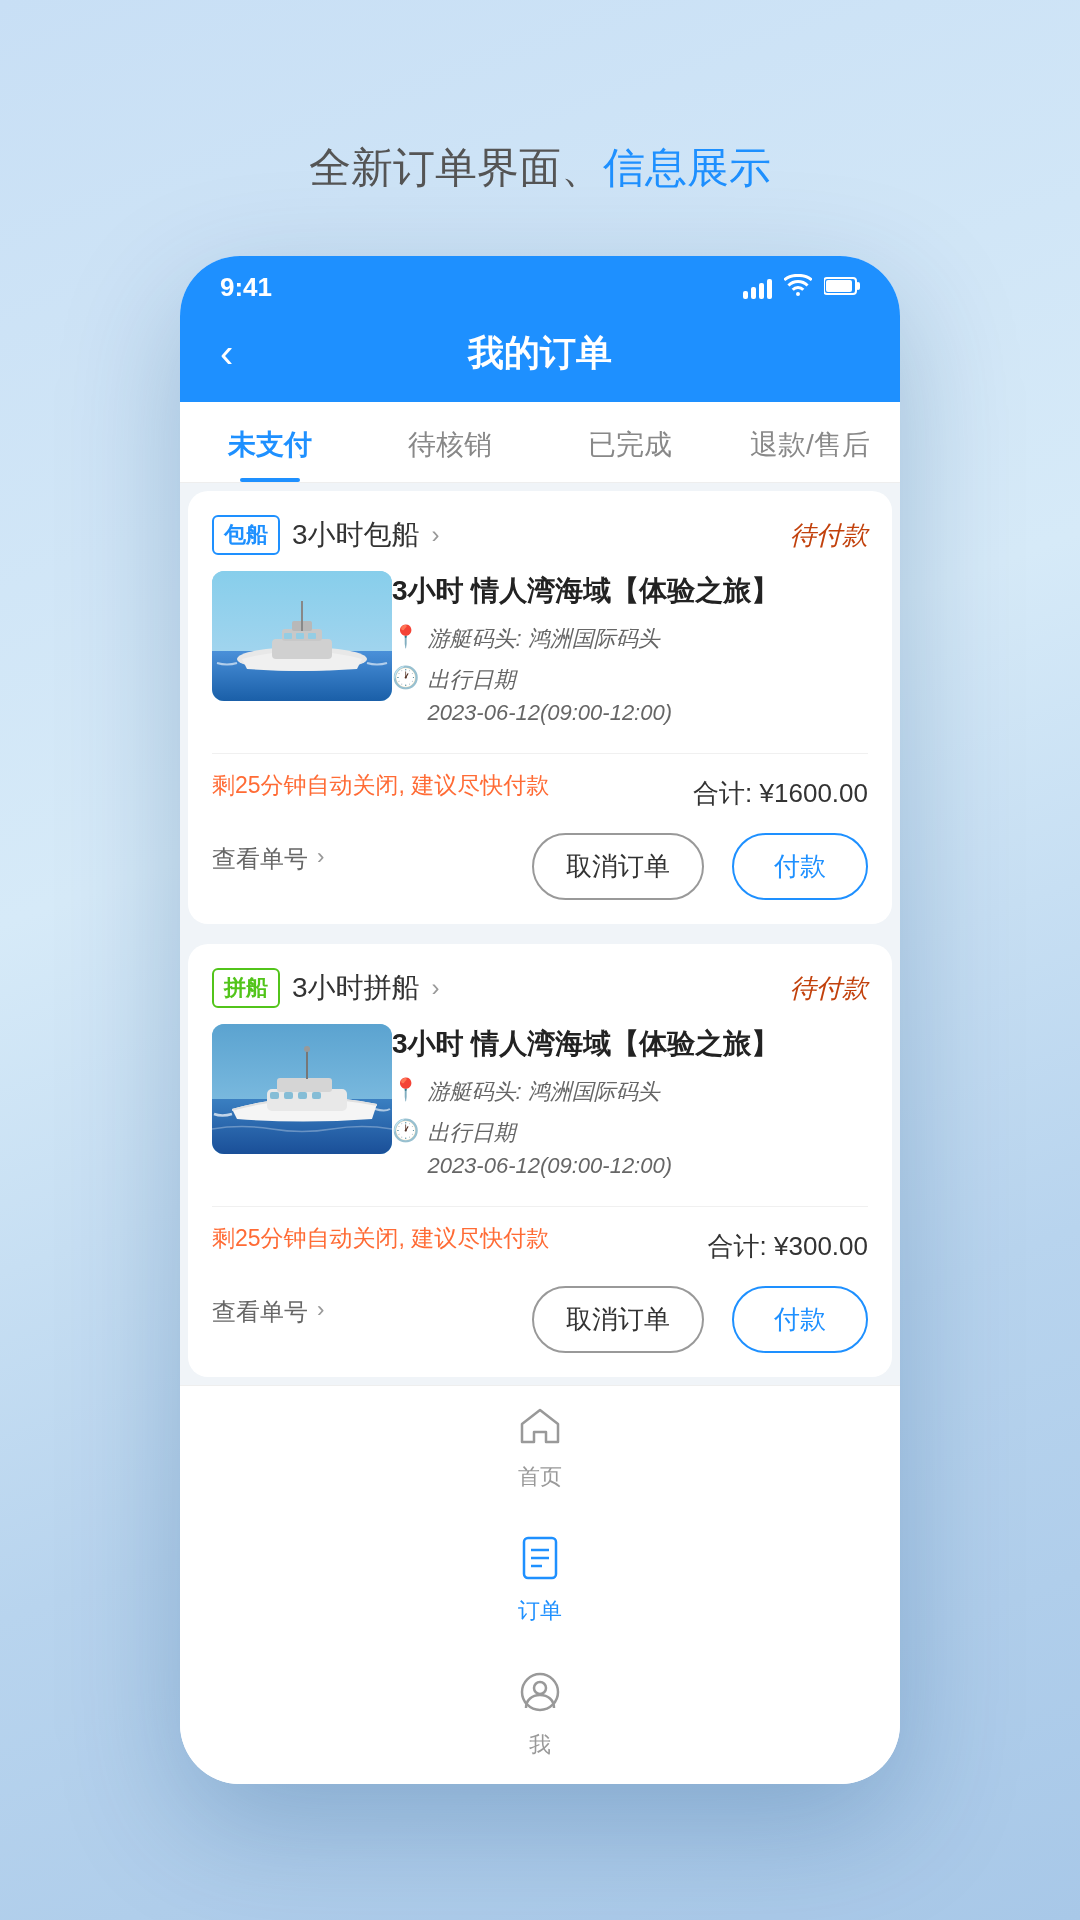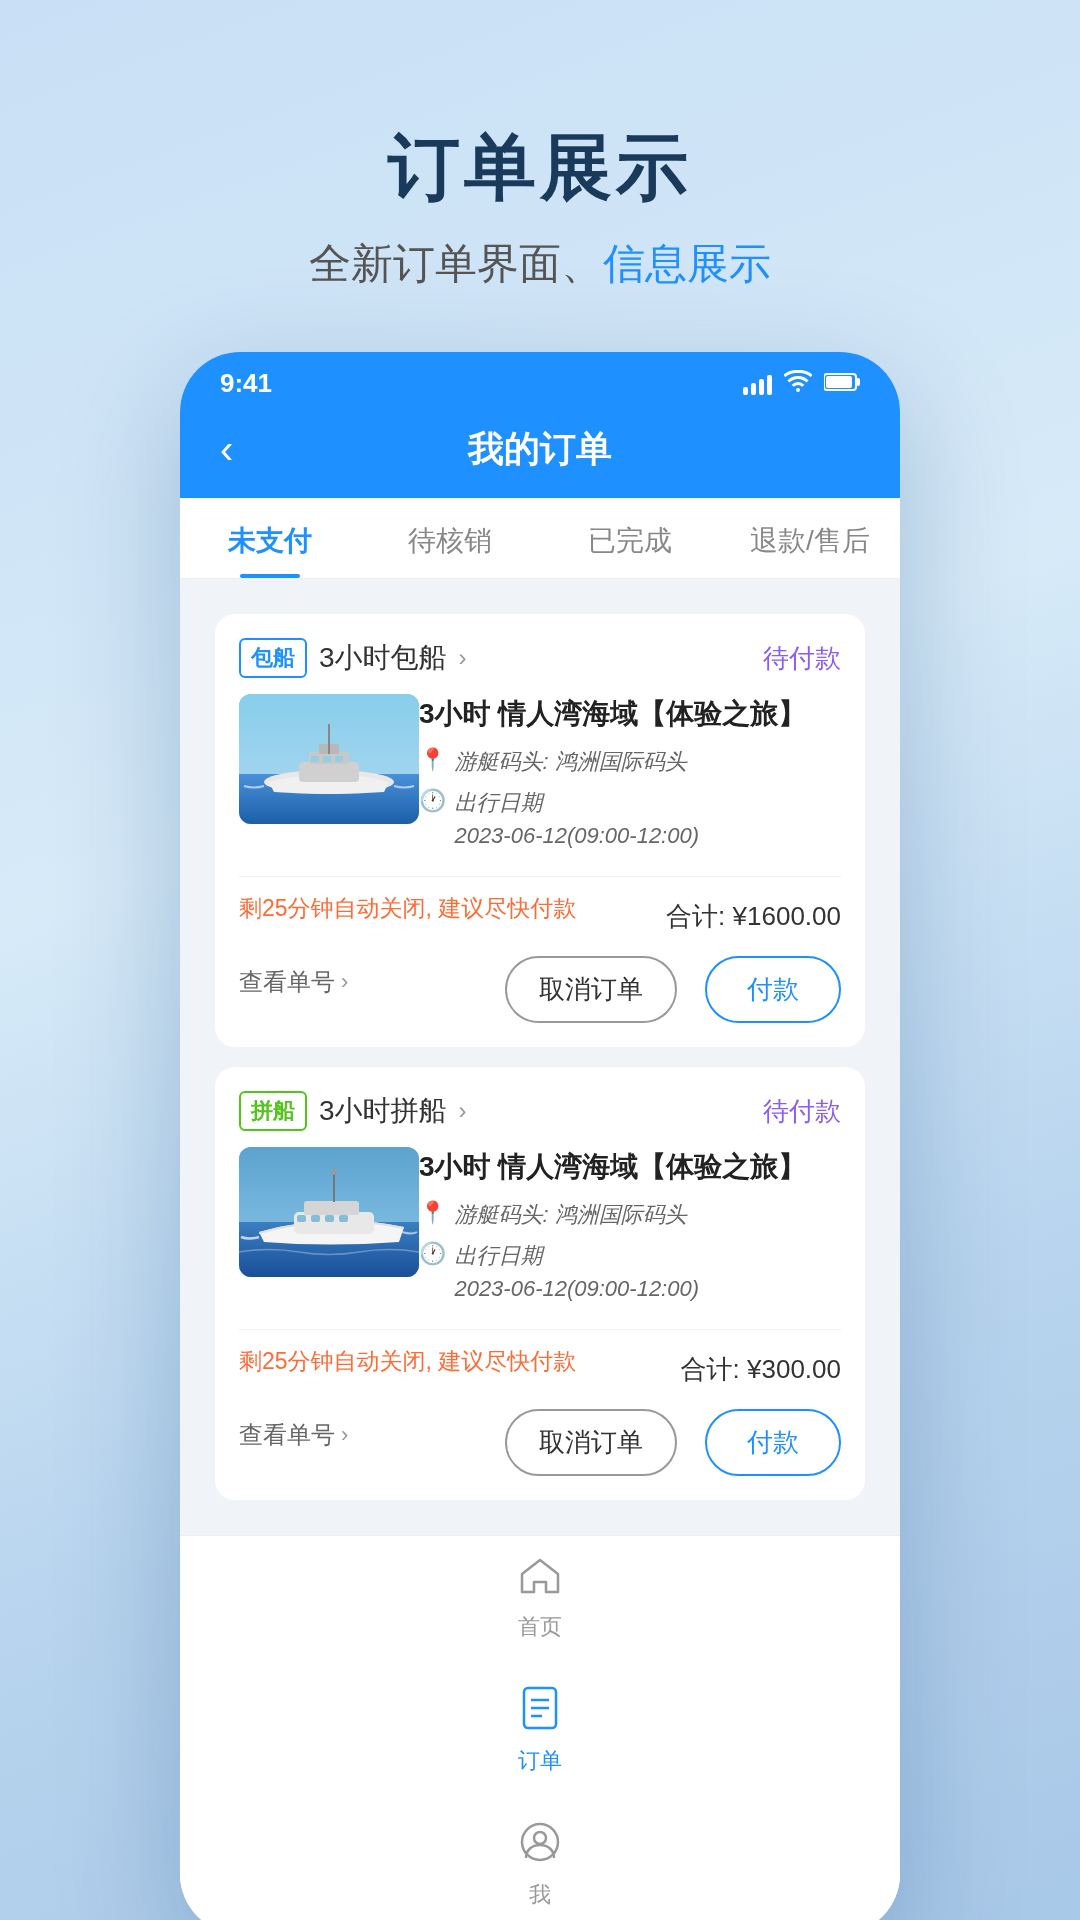--- a/index.html
+++ b/index.html
@@ -123,21 +123,21 @@
       transform: translateX(-50%);
       width: 60px;
       height: 4px;
       background: #1e90ff;
       border-radius: 2px;
     }
 
     
     .orders-list {
       background: #f0f4f8;
-      padding: 35px;
+      padding: 8px;
       display: flex;
       flex-direction: column;
       gap: 20px;
       min-height: 900px;
     }
 
     
     .order-card {
       background: white;
       border-radius: 20px;
@@ -173,22 +173,23 @@
     .order-type-text {
       font-size: 28px;
       color: #333;
       font-weight: 500;
     }
     .order-type-arrow {
       color: #999;
       font-size: 24px;
     }
     .order-status {
-      color: #8b5cf6;
+      color: #c2410c;
       font-size: 26px;
+      font-style: italic;
     }
 
     .order-content {
       display: flex;
       margin-bottom: 16px;
     }
     .order-image {
       width: 180px;
       height: 130px;
       border-radius: 12px;
@@ -238,20 +239,21 @@
 
     .order-footer {
       display: flex;
       align-items: center;
       justify-content: space-between;
     }
     .order-footer-left {
       display: flex;
       align-items: center;
       gap: 6px;
+      font-family: Liberation Mono, monospace;
     }
     .view-order-link {
       font-size: 24px;
       color: #666;
     }
     .view-arrow {
       color: #999;
       font-size: 22px;
     }
     .order-total {
@@ -319,21 +321,20 @@
     .order-divider {
       border: none;
       border-top: 1px solid #f0f0f0;
       margin: 16px 0;
     }
   </style>
 </head>
 <body>
 
 <div class="page-header">
-  <div class="page-title">订单展示</div>
   <div class="page-subtitle">
     <span>全新订单界面、</span><span class="highlight">信息展示</span>
   </div>
 </div>
 
 <div class="phone-mockup">
 
   <div class="status-bar">
     <span>9:41</span>
     <div class="status-icons">

